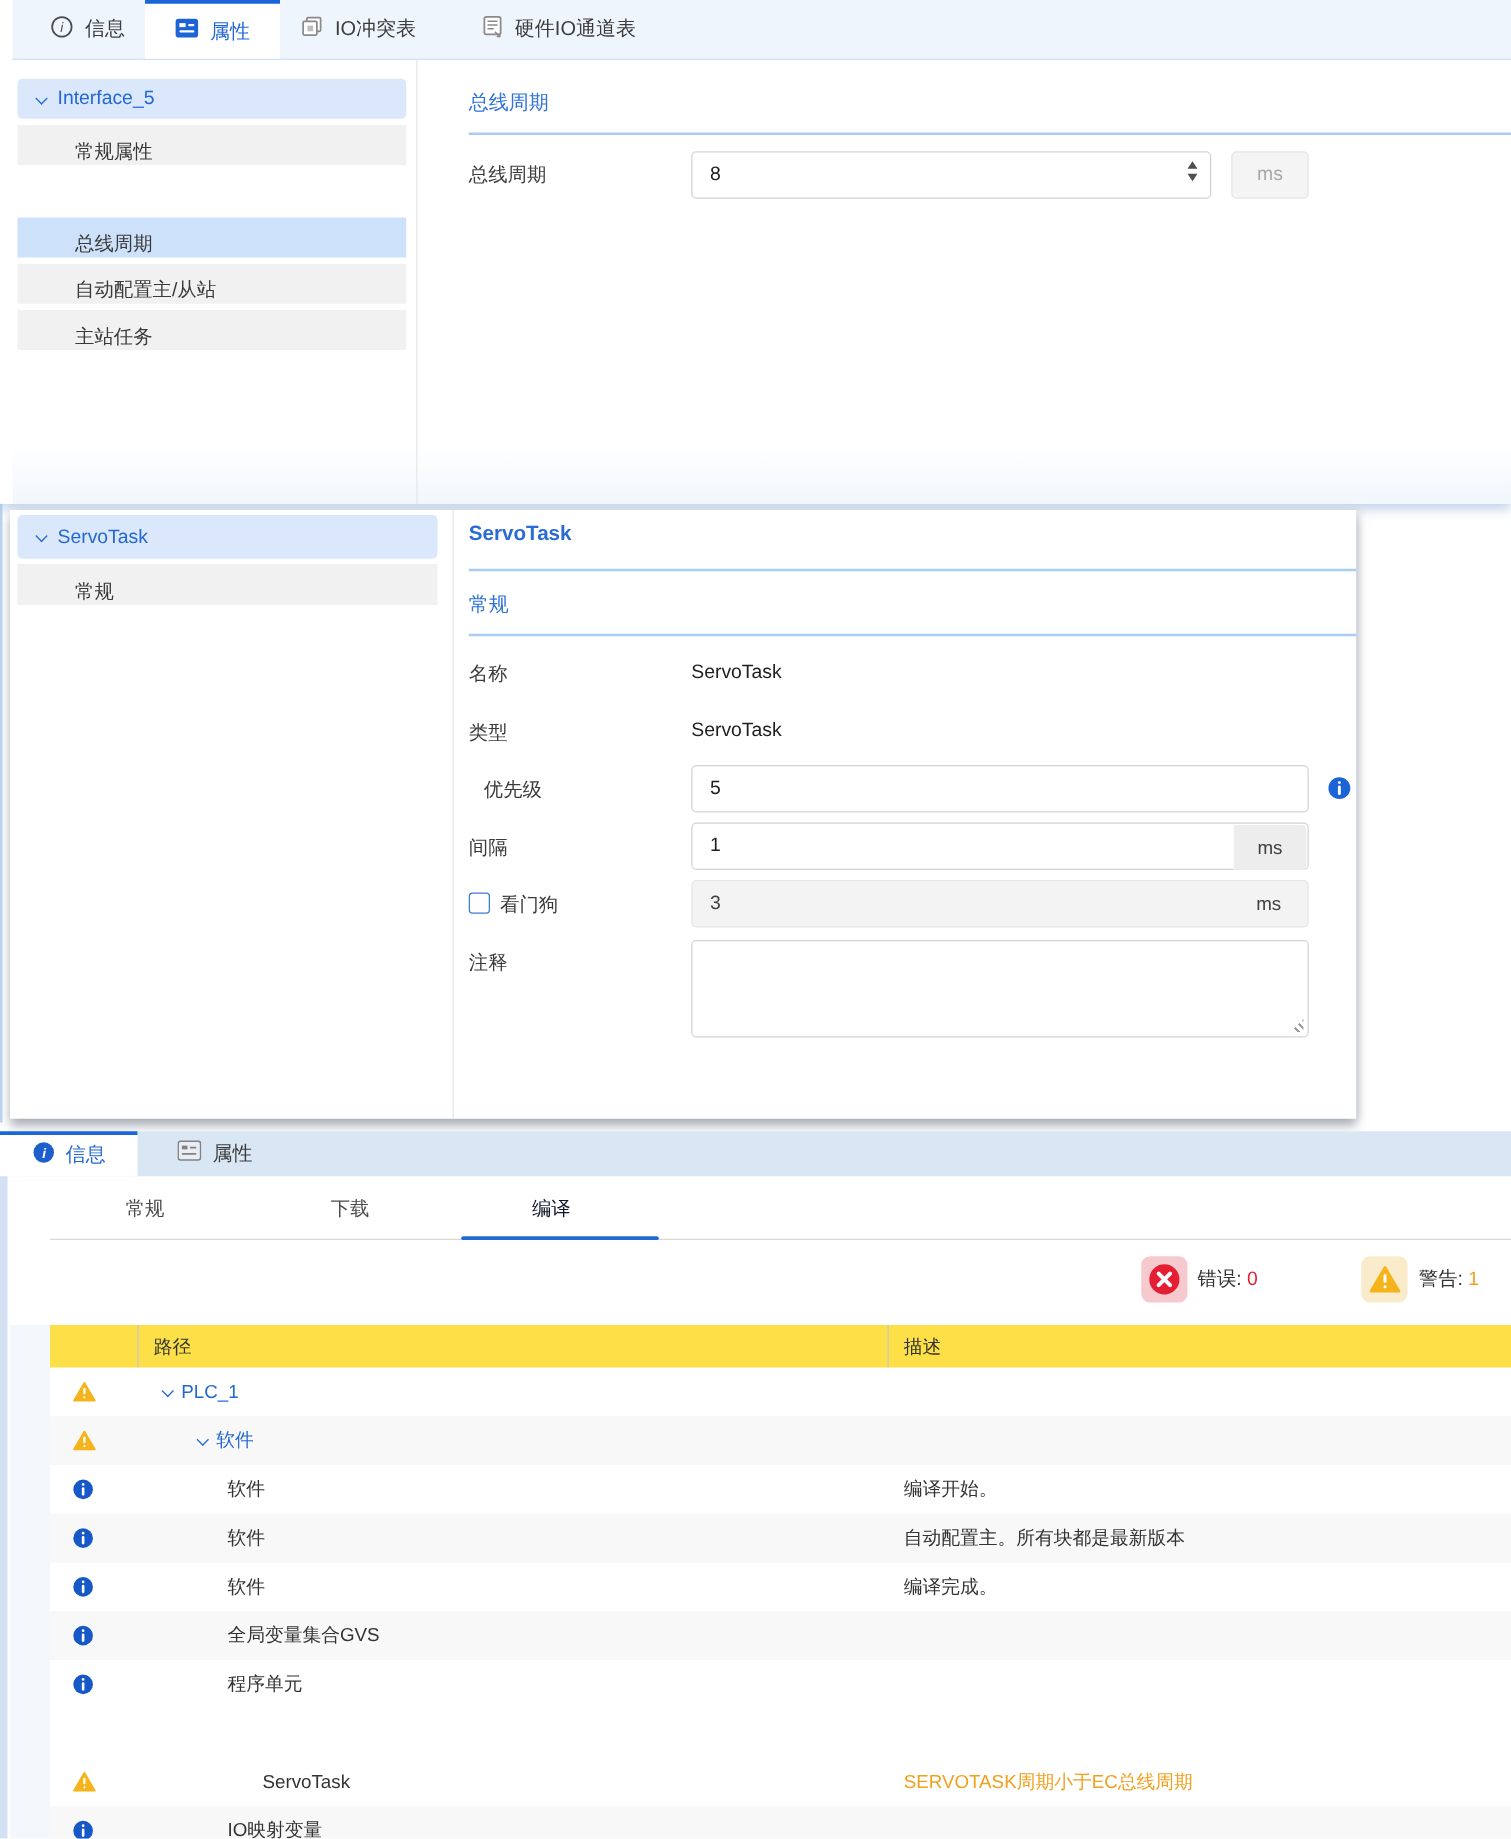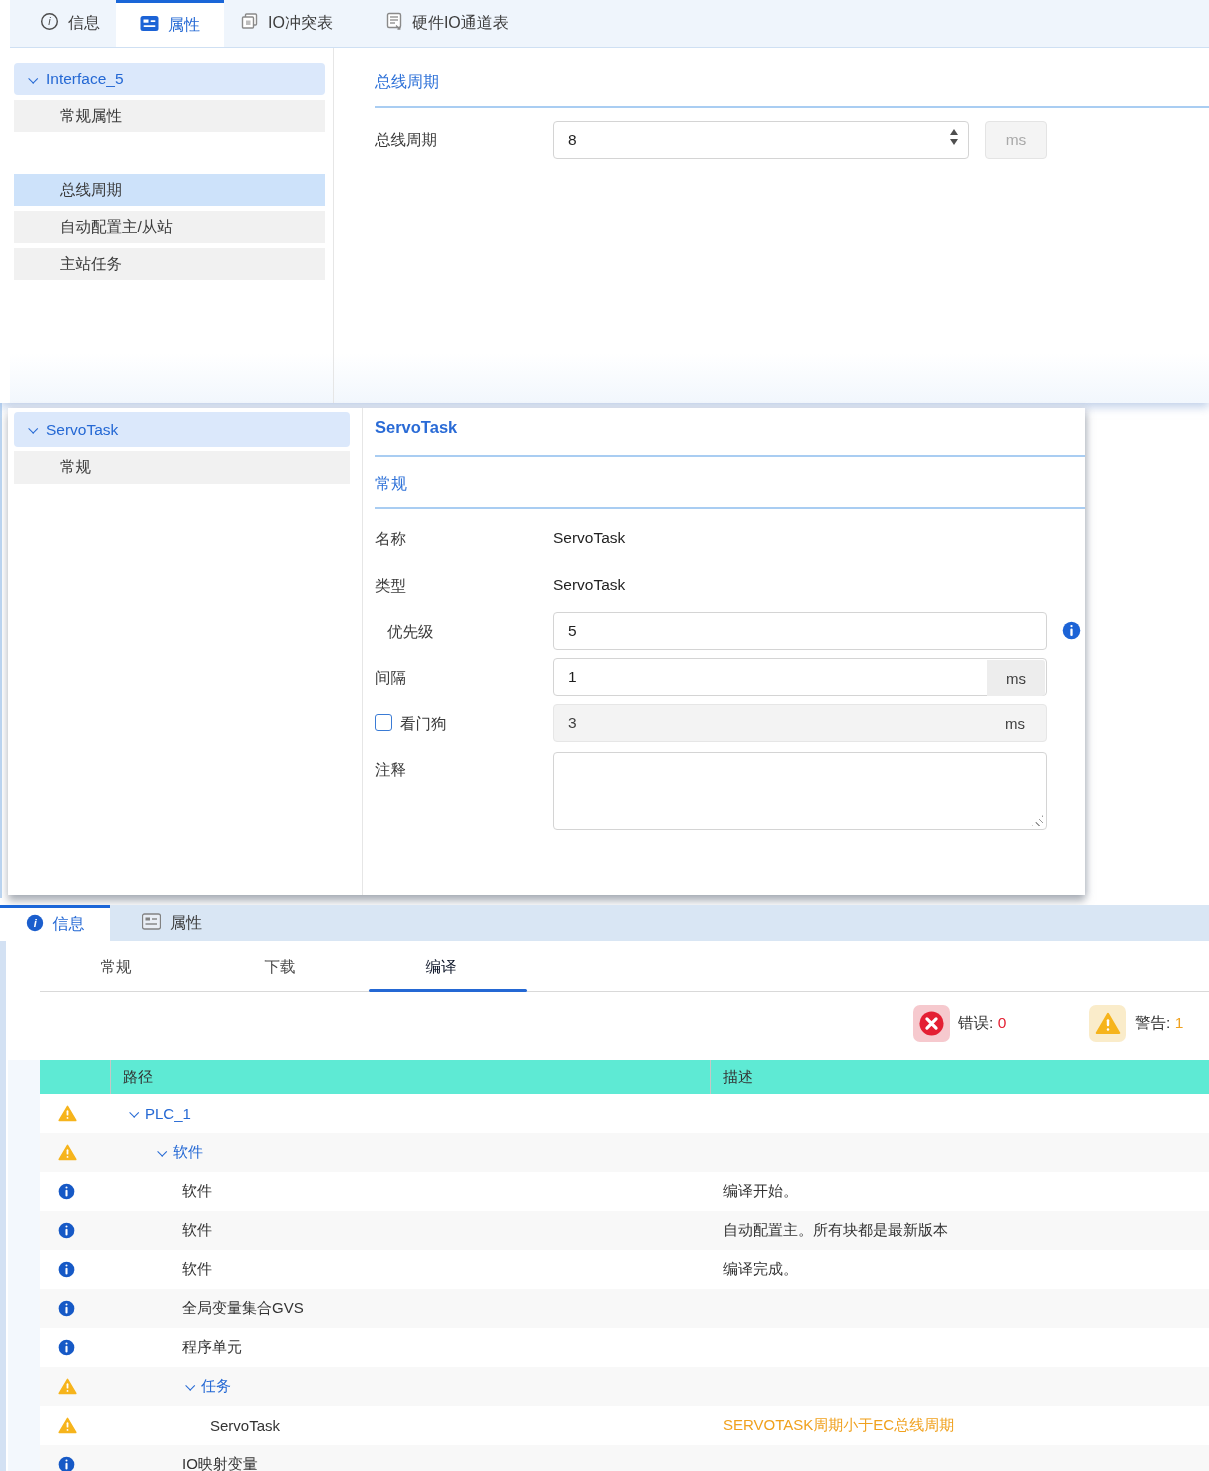--- a/index.html
+++ b/index.html
@@ -20,21 +20,21 @@
   .ttab.sel{background:#fff;border-top:3px solid #1a66d8;padding:0 24px;color:#2468d4;}
   .ttab.t3{margin-left:4px;padding:0 12px;}
   .ttab.t4{margin-left:28px;padding:0 12px;}
   .pt-body{position:absolute;left:10px;top:48px;width:1199px;height:355px;
     background:linear-gradient(180deg,#ffffff 0 86%,#f2f7fd 100%);}
   .pt-divider{position:absolute;left:323px;top:0;width:1px;height:355px;background:#e6e6e6;}
 
   .tree-hdr{position:absolute;display:flex;align-items:center;gap:10px;background:#dbe8fb;
     border-radius:4px;color:#2468d4;font-size:15.5px;padding-left:15px;}
   .tree-item{position:absolute;background:#f1f1f1;color:#3a3a3a;font-size:15.5px;
-    display:flex;align-items:center;padding-left:46px;}
+    display:flex;align-items:flex-end;padding-left:46px;}
   .tree-item.sel{background:#cde2fa;}
   .chev{display:inline-block;width:7px;height:7px;border-right:1.6px solid currentColor;
     border-bottom:1.6px solid currentColor;transform:rotate(45deg) translateY(-1px);}
 
   .sec-title{position:absolute;color:#2f72d8;font-size:16px;}
   .sec-line{position:absolute;height:2px;background:#a9cdf2;}
   .f-label{position:absolute;color:#3b3b3b;font-size:15.5px;}
   .f-input{position:absolute;height:38px;border:1px solid #d4d4d4;border-radius:4px;background:#fff;
     font-size:15.5px;color:#1f1f1f;display:flex;align-items:center;padding-left:14px;}
   .f-input.disabled{background:#f3f3f3;border-color:#e6e6e6;color:#3f3f3f;}
@@ -70,21 +70,21 @@
   .subtab.sel{color:#0f172a;}
   .sub-base{position:absolute;left:40px;right:0;top:86px;height:1px;background:#d9d9d9;}
   .sub-active{position:absolute;left:369px;top:84px;width:158px;height:3px;background:#2468d4;border-radius:2px;}
   .badge{position:absolute;width:37px;height:37px;border-radius:7px;display:flex;align-items:center;justify-content:center;}
   .badge.err{left:913px;top:100px;background:#f6c9ce;}
   .badge.warn{left:1089px;top:100px;background:#faecca;}
   .badge-label{position:absolute;top:108px;font-size:15.5px;color:#333;}
   .cnt-red{color:#e42033;}
   .cnt-orange{color:#f0a11e;}
 
-  .grid-hdr{position:absolute;left:40px;top:155px;width:1169px;height:34px;background:#5eead4;
+  .grid-hdr{position:absolute;left:40px;top:155px;width:1169px;height:34px;background:#fde047;
     font-size:15px;color:#333;}
   .hdr-cell{position:absolute;top:0;height:34px;display:flex;align-items:center;padding-left:12px;
     border-left:1px solid #c6c6c6;}
   .gutter{position:absolute;left:8px;top:155px;width:32px;height:411px;background:#f3f8fd;}
   .grow{position:absolute;left:40px;width:1169px;height:39px;font-size:15px;color:#333;}
   .grow.alt{background:#f8f8f8;}
   .grow .ricon{position:absolute;left:18px;top:11px;}
   .rpath{position:absolute;top:0;height:39px;display:flex;align-items:center;gap:8px;}
   .rpath.blue{color:#2468d4;}
   .ind-a{left:90px;} .ind-b{left:118px;} .ind-c{left:142px;} .ind-d{left:146px;} .ind-e{left:170px;}
@@ -353,32 +353,20 @@
       <span class="ricon"><svg width="17" height="17" viewBox="0 0 18 18">
             <circle cx="9" cy="9" r="8.3" fill="#1659c6"></circle>
             <rect x="7.9" y="3.7" width="2.2" height="2.2" rx="1.1" fill="#fff"></rect>
             <rect x="7.9" y="7.1" width="2.2" height="7.2" rx="1.1" fill="#fff"></rect>
           </svg></span>
       <span class="rpath ind-c">
           <span>程序单元</span>
         </span>
       <span class="rdesc"></span>
     </div>
-    <div class="grow alt" style="top:462px;">
-      <span class="ricon"><svg width="19" height="17" viewBox="0 0 20 18">
-            <path d="M10 1.4 L18.8 16.4 H1.2 Z" fill="#f6b41c" stroke="#f6b41c" stroke-width="1.6" stroke-linejoin="round"></path>
-            <rect x="9.05" y="5.6" width="1.9" height="5.6" rx="0.95" fill="#fff"></rect>
-            <rect x="9.05" y="12.7" width="1.9" height="1.9" rx="0.95" fill="#fff"></rect>
-          </svg></span>
-      <span class="rpath blue ind-d">
-          <span class="chev"></span>
-          <span>任务</span>
-        </span>
-      <span class="rdesc"></span>
-    </div>
     <div class="grow" style="top:501px;">
       <span class="ricon"><svg width="19" height="17" viewBox="0 0 20 18">
             <path d="M10 1.4 L18.8 16.4 H1.2 Z" fill="#f6b41c" stroke="#f6b41c" stroke-width="1.6" stroke-linejoin="round"></path>
             <rect x="9.05" y="5.6" width="1.9" height="5.6" rx="0.95" fill="#fff"></rect>
             <rect x="9.05" y="12.7" width="1.9" height="1.9" rx="0.95" fill="#fff"></rect>
           </svg></span>
       <span class="rpath ind-e">
           <span>ServoTask</span>
         </span>
       <span class="rdesc warn">SERVOTASK周期小于EC总线周期</span>

